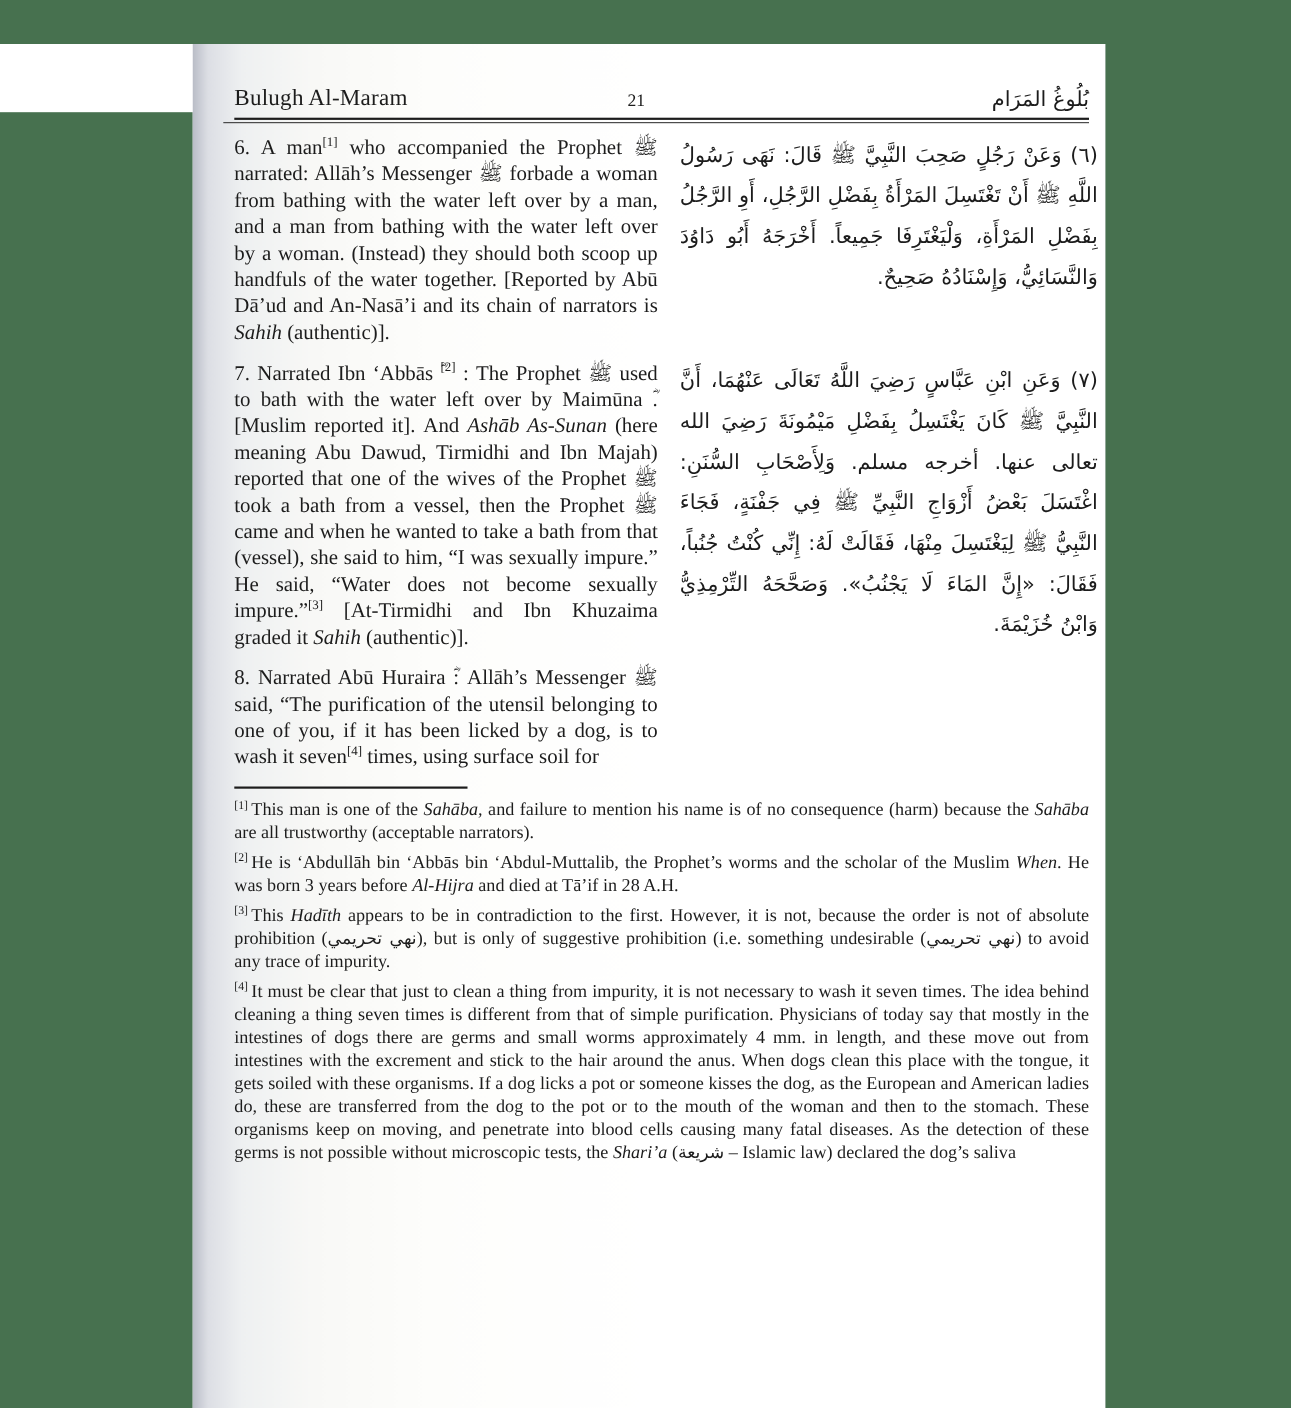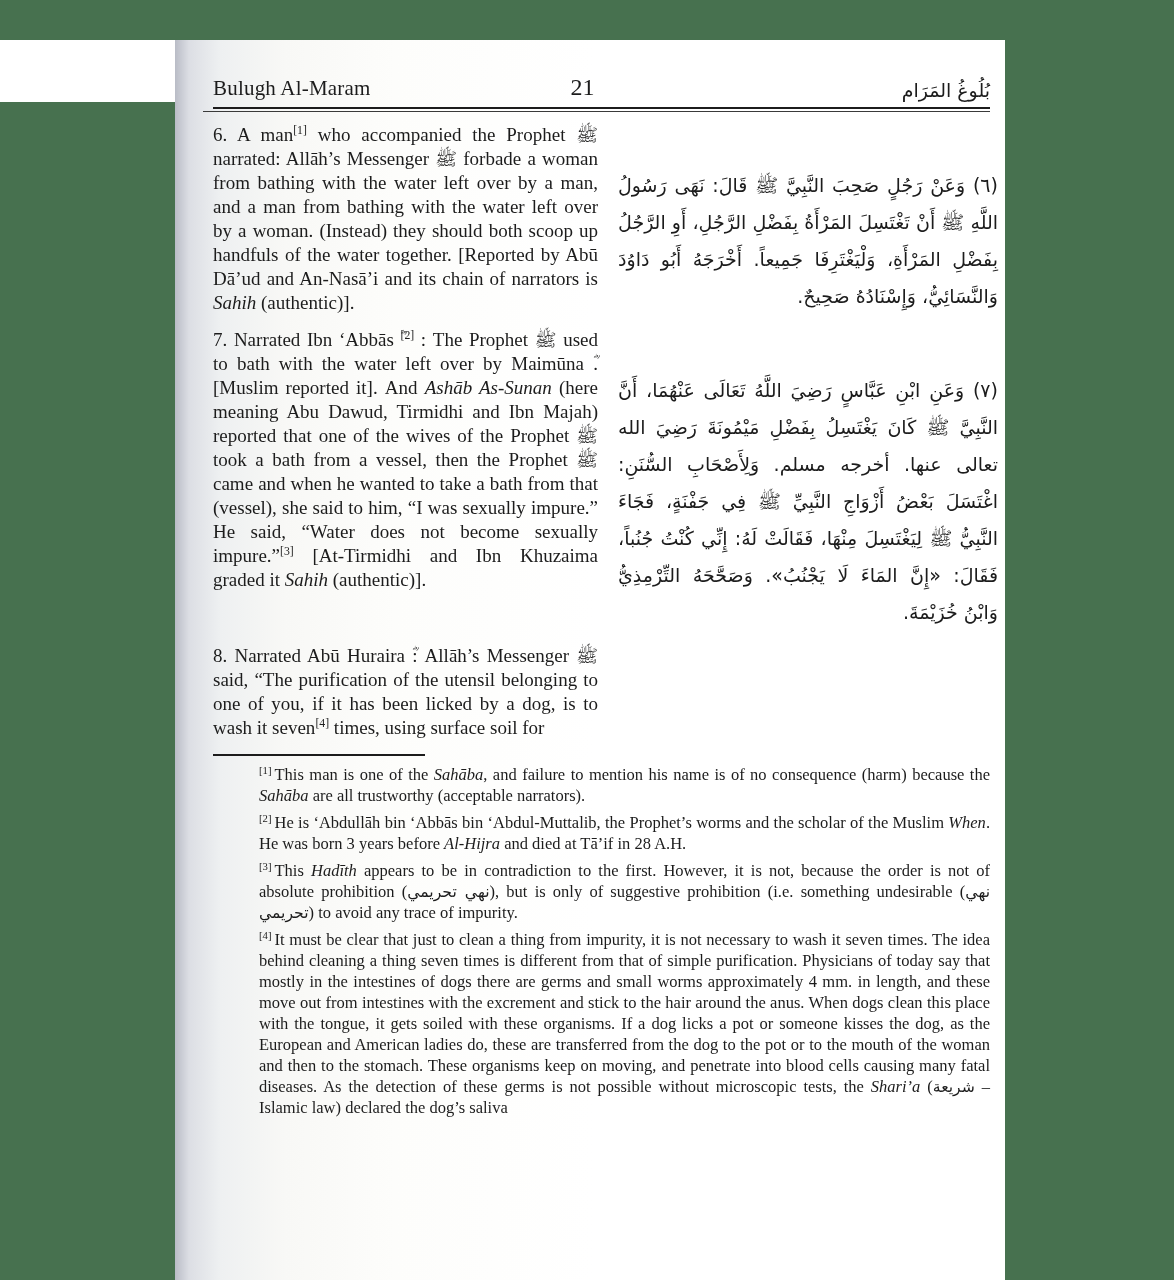--- a/index.html
+++ b/index.html
@@ -26,47 +26,47 @@
     position:relative;
     display:flex;justify-content:space-between;align-items:flex-end;
     padding-bottom:6px;
     border-bottom:2px solid #1c1c1c;
     margin-bottom:4px;
   }
   .page-header:after{
     content:"";position:absolute;left:-10px;right:0;bottom:-5px;height:1px;background:#3a3a3a;
   }
   .hdr-title{font-size:21px;letter-spacing:0.2px;}
-  .hdr-num{font-size:24px;position:absolute;left:46%;}
+  .hdr-num{font-size:16px;position:absolute;left:46%;}
   .hdr-ar{font-family:"DejaVu Sans",sans-serif;font-size:19px;direction:rtl;}
   
   .hadith-area{margin-top:14px;}
   .hadith-row{
     display:grid;grid-template-columns:385px 380px;column-gap:20px;
     margin-bottom:13px;
   }
   .eng{
     font-size:19px;line-height:24px;text-align:justify;
     text-justify:inter-word;
   }
   .arb{
     direction:rtl;text-align:justify;align-self:start;
     font-family:"DejaVu Sans",sans-serif;
-    font-size:19px;line-height:37px;margin-top:44px;
+    font-size:19px;line-height:37px;
   }
   .seg-n{}
   .seg-i{font-style:italic;}
   .seg-sup{font-size:0.62em;vertical-align:super;line-height:0;}
   .seg-h{font-family:"DejaVu Sans",sans-serif;font-size:0.95em;}
   .seg-ar{font-family:"DejaVu Sans",sans-serif;direction:rtl;unicode-bidi:embed;font-size:0.95em;}
   
   .footnote-rule{
     width:212px;height:2px;background:#1c1c1c;margin:14px 0 8px 0;
   }
-  .footnotes{font-size:16.5px;line-height:21px;text-align:justify;margin-left:46px;}
+  .footnotes{font-size:16.5px;line-height:21px;text-align:justify;}
   .footnote{margin-bottom:6px;}
   .fn-marker{font-size:0.65em;vertical-align:super;line-height:0;margin-right:3px;}
 </style>
 </head>
 <body>
 
 <div class="white-sliver"></div>
 
 <div class="page">
 

